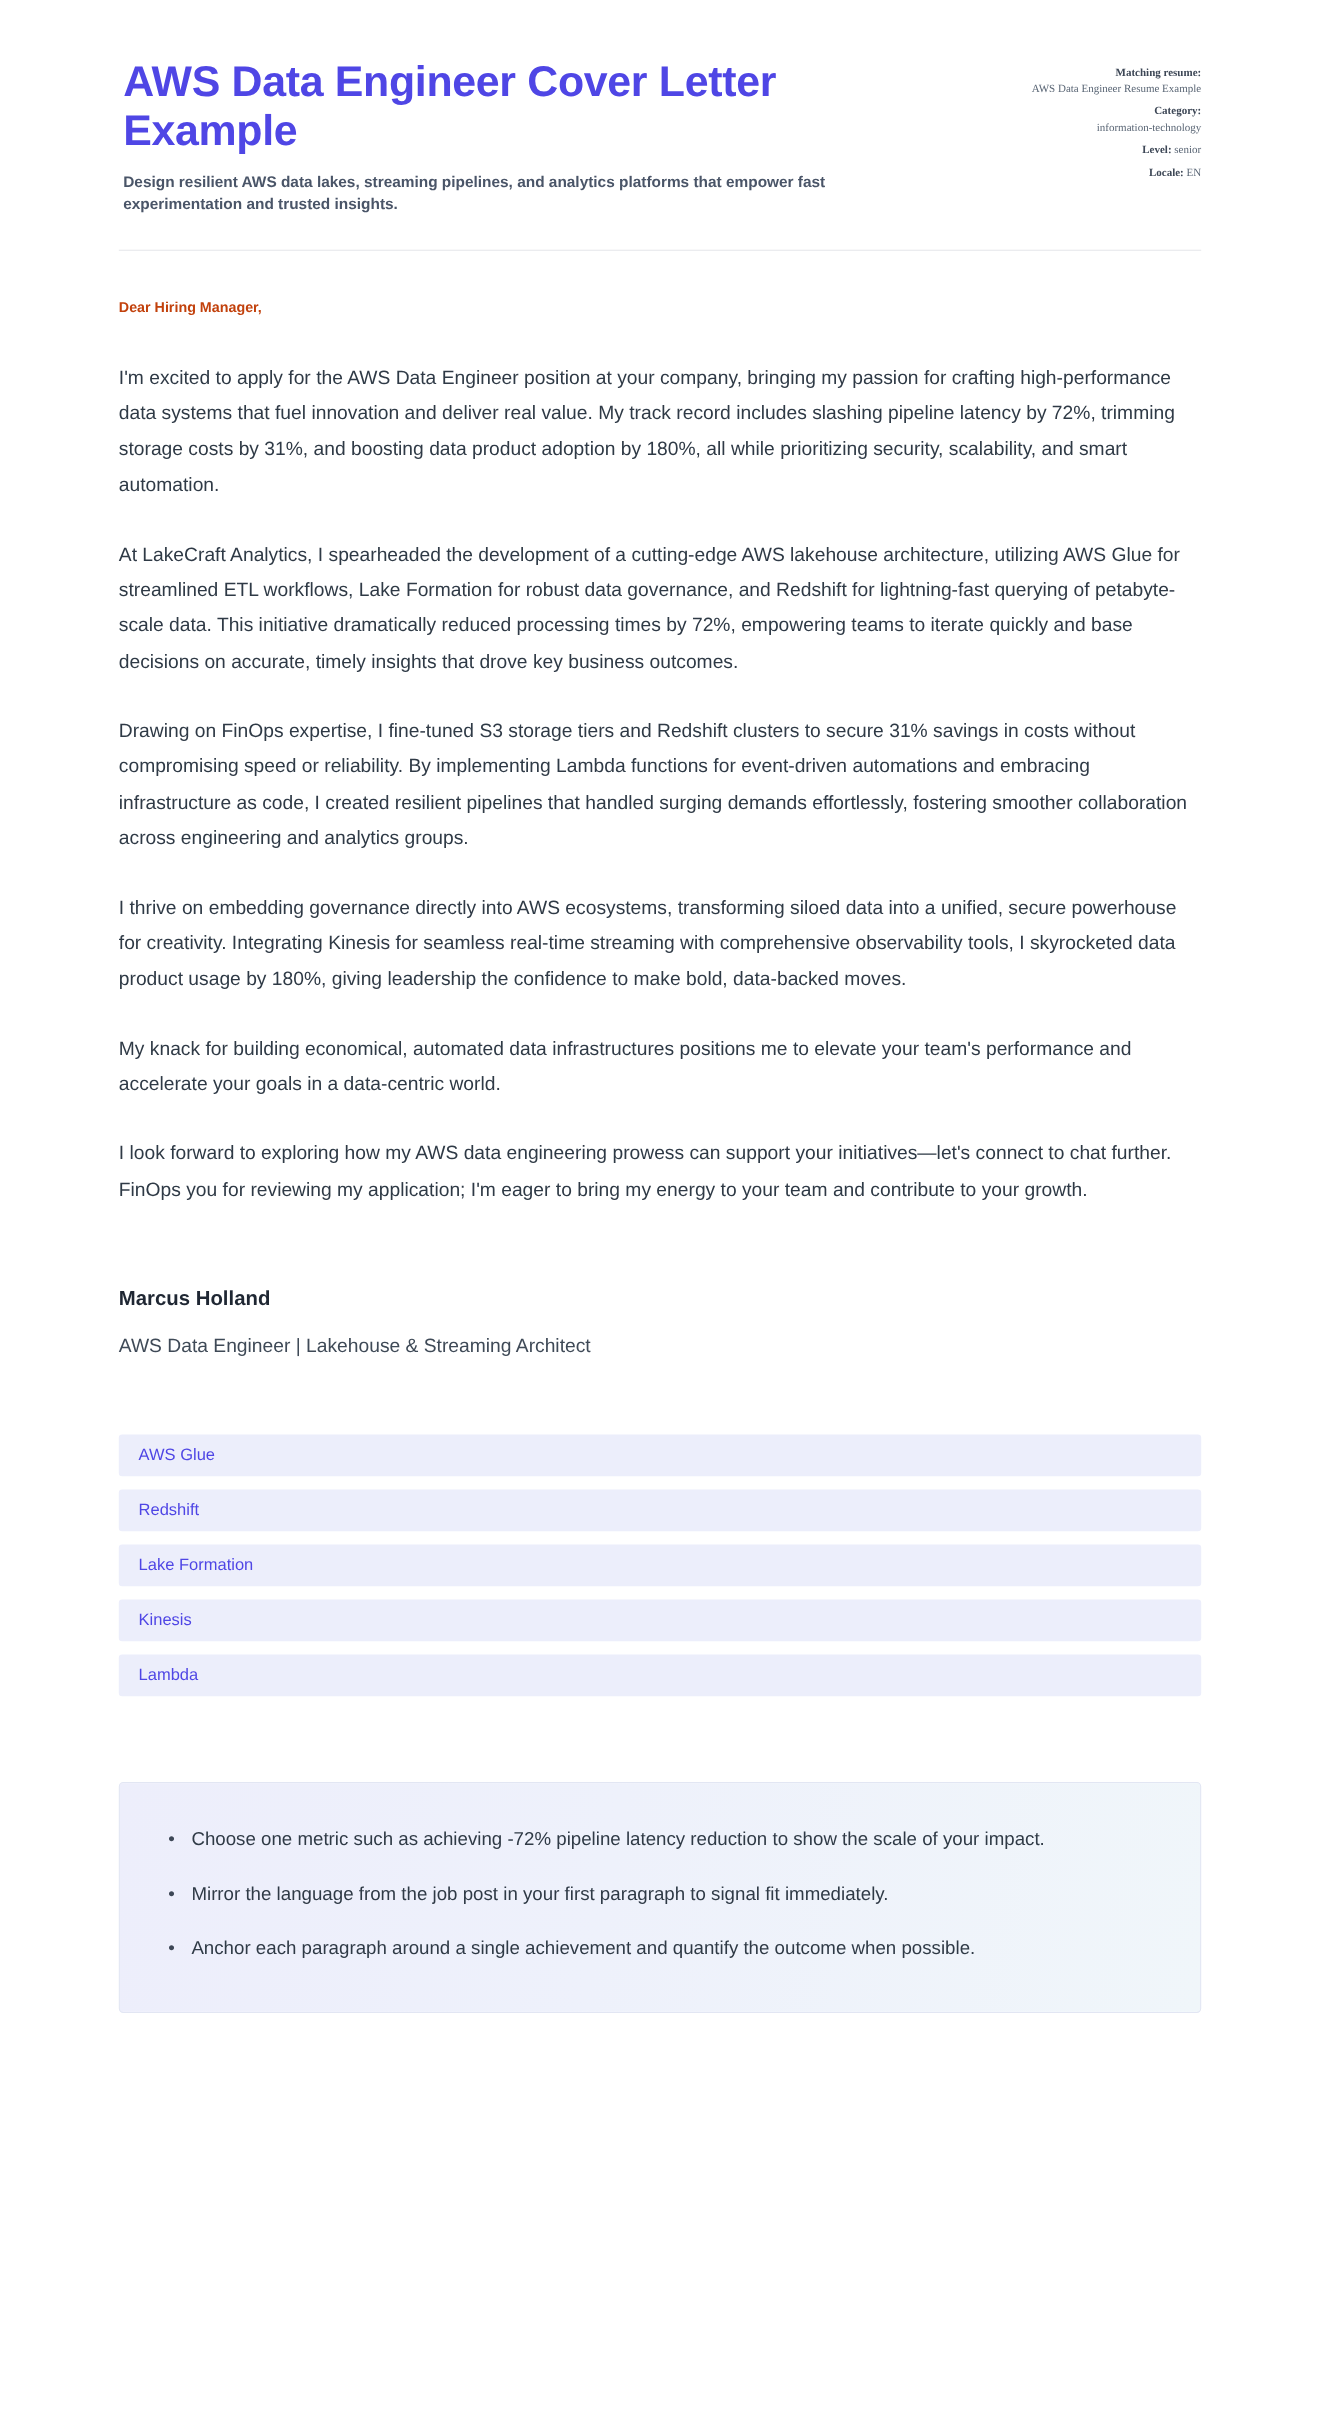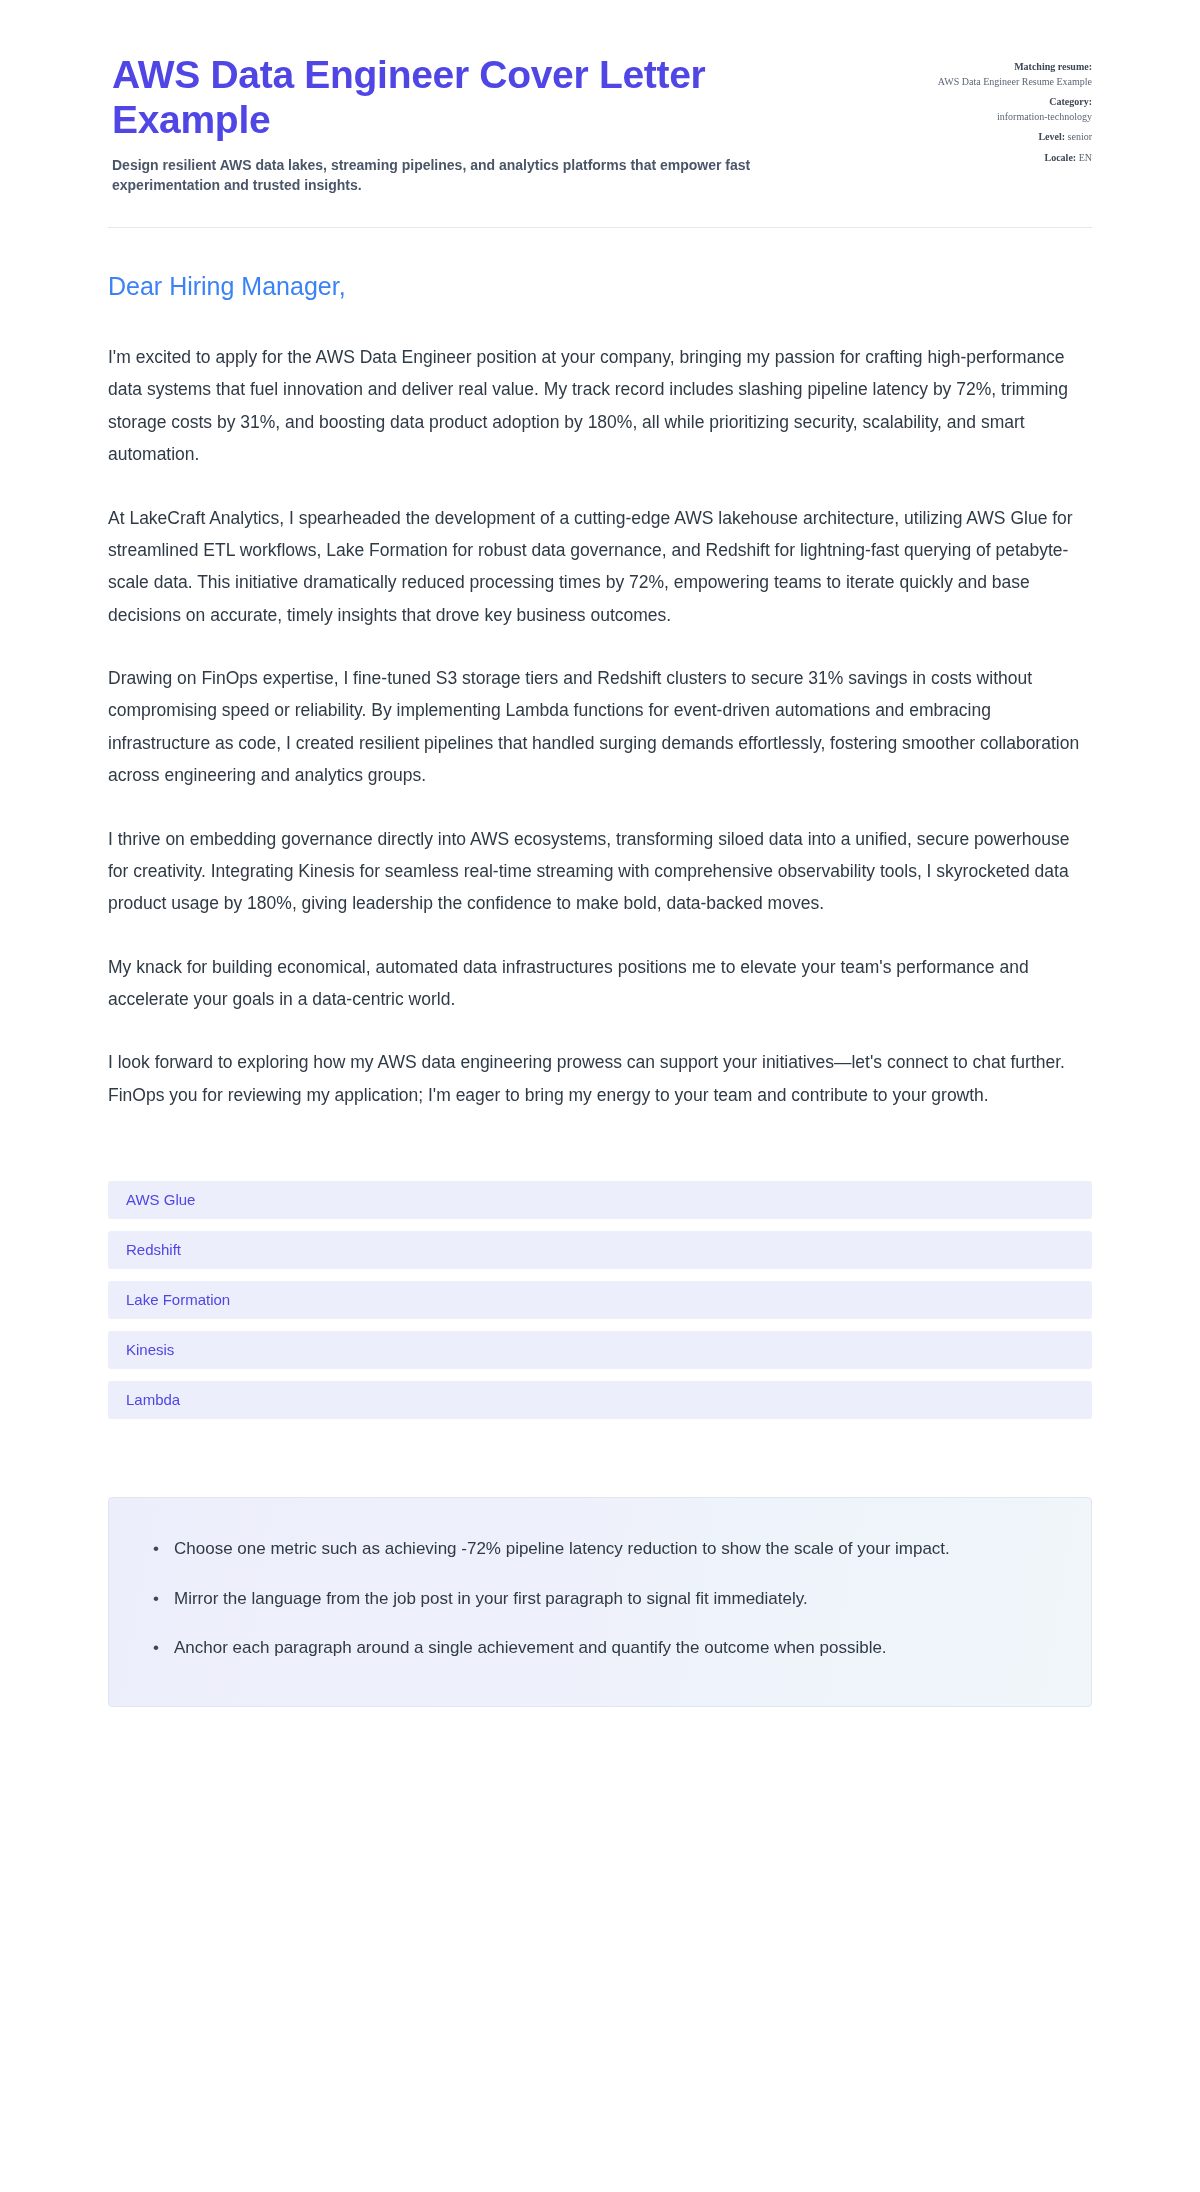--- a/index.html
+++ b/index.html
@@ -80,23 +80,23 @@
     height: 1px;
     background: #e6e8eb;
     margin: 32px 0 0 0;
     border: 0;
   }
 
   
   .letter { padding-top: 44px; }
 
   .salutation {
-    font-size: 25px;
-    font-weight: 400;
-    color: #3b82f6;
+    font-size: 13px;
+    font-weight: 700;
+    color: #c2410c;
     margin-bottom: 40px;
   }
 
   .para {
     font-size: 17.5px;
     line-height: 1.85;
     color: #2f3a46;
     margin-bottom: 31px;
     max-width: 1000px;
   }
@@ -218,20 +218,24 @@
   <div class="letter">
     <div class="salutation">Dear Hiring Manager,</div>
 
     <p class="para">I'm excited to apply for the AWS Data Engineer position at your company, bringing my passion for crafting high-performance data systems that fuel innovation and deliver real value. My track record includes slashing pipeline latency by 72%, trimming storage costs by 31%, and boosting data product adoption by 180%, all while prioritizing security, scalability, and smart automation.</p>
     <p class="para">At LakeCraft Analytics, I spearheaded the development of a cutting-edge AWS lakehouse architecture, utilizing AWS Glue for streamlined ETL workflows, Lake Formation for robust data governance, and Redshift for lightning-fast querying of petabyte-scale data. This initiative dramatically reduced processing times by 72%, empowering teams to iterate quickly and base decisions on accurate, timely insights that drove key business outcomes.</p>
     <p class="para">Drawing on FinOps expertise, I fine-tuned S3 storage tiers and Redshift clusters to secure 31% savings in costs without compromising speed or reliability. By implementing Lambda functions for event-driven automations and embracing infrastructure as code, I created resilient pipelines that handled surging demands effortlessly, fostering smoother collaboration across engineering and analytics groups.</p>
     <p class="para">I thrive on embedding governance directly into AWS ecosystems, transforming siloed data into a unified, secure powerhouse for creativity. Integrating Kinesis for seamless real-time streaming with comprehensive observability tools, I skyrocketed data product usage by 180%, giving leadership the confidence to make bold, data-backed moves.</p>
     <p class="para">My knack for building economical, automated data infrastructures positions me to elevate your team's performance and accelerate your goals in a data-centric world.</p>
     <p class="para">I look forward to exploring how my AWS data engineering prowess can support your initiatives—let's connect to chat further. FinOps you for reviewing my application; I'm eager to bring my energy to your team and contribute to your growth.</p>
 
+    <div class="signature">
+      <div class="sign-name">Marcus Holland</div>
+      <div class="sign-role">AWS Data Engineer | Lakehouse &amp; Streaming Architect</div>
+    </div>
 
     <div class="tags">
       <span class="tag">AWS Glue</span>
       <span class="tag">Redshift</span>
       <span class="tag">Lake Formation</span>
       <span class="tag">Kinesis</span>
       <span class="tag">Lambda</span>
     </div>
 
     <div class="callout">

